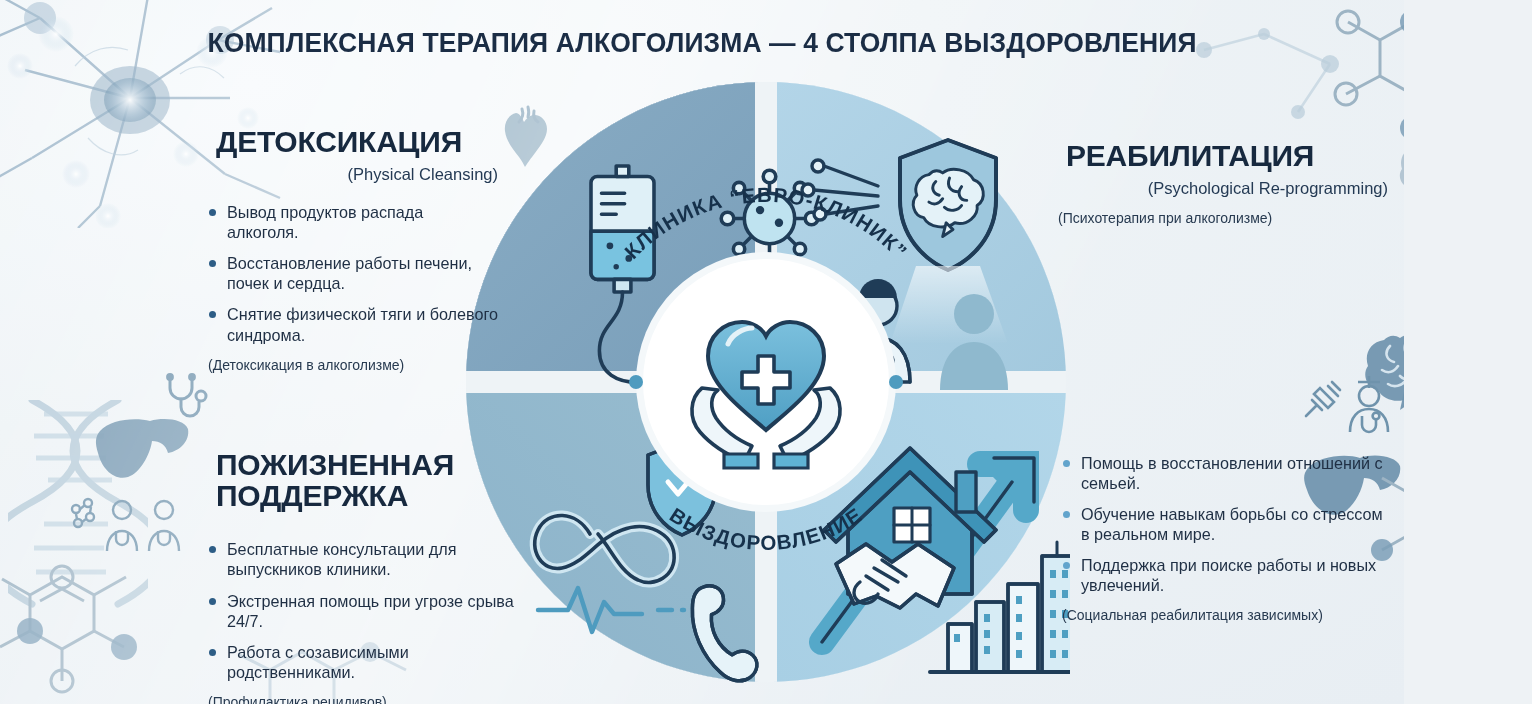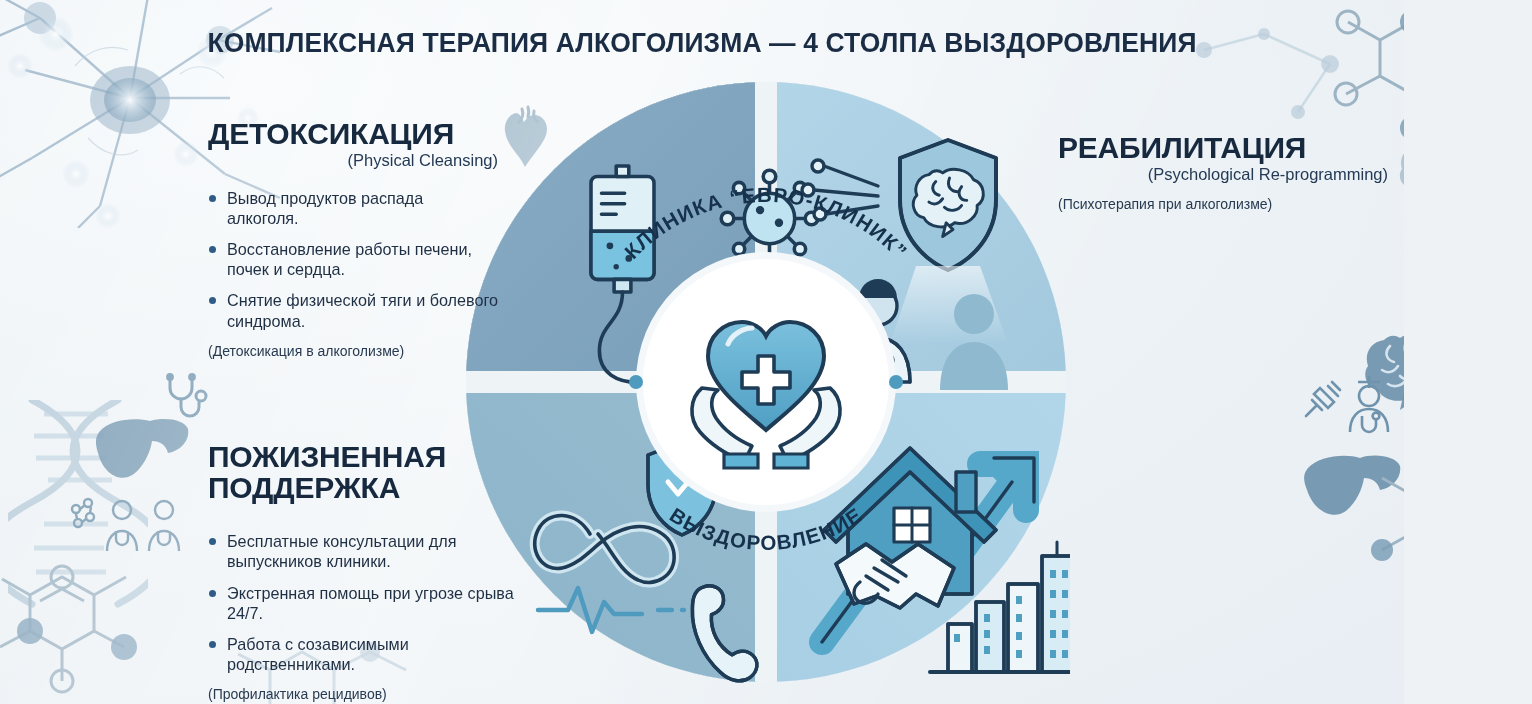--- a/index.html
+++ b/index.html
@@ -31,21 +31,21 @@
     position:absolute;left:0;right:0;top:26px;text-align:center;
     font-size:28.5px;font-weight:bold;letter-spacing:.1px;
     color:#1b2d45;white-space:nowrap;
     transform:scaleX(.93);transform-origin:50% 50%;
     font-family:"Liberation Sans","DejaVu Sans",sans-serif;
   }
 
   
   .block{position:absolute;}
   .block h2{
-    margin:0;font-size:30px;line-height:1.04;font-weight:bold;
+    margin:8px;font-size:30px;line-height:1.04;font-weight:bold;
     color:#1b2d45;letter-spacing:-.2px;
   }
   .block .sub{
     margin:2px 0 0 0;font-size:16.5px;color:#243a54;line-height:1.15;text-align:right;
   }
   .block ul{list-style:none;margin:18px 0 0 0;padding:0;}
   .block li{
     position:relative;padding-left:19px;margin-bottom:11px;
     font-size:16.2px;line-height:1.24;color:#1f2f44;
   }
@@ -550,15 +550,21 @@
     <h2>ПОЖИЗНЕННАЯ ПОДДЕРЖКА</h2>
     <ul style="margin-top:28px;">
       <li>Бесплатные консультации для выпускников клиники.</li>
       <li>Экстренная помощь при угрозе срыва 24/7.</li>
       <li>Работа с созависимыми родственниками.</li>
     </ul>
     <p class="note">(Профилактика рецидивов)</p>
   </div>
 
   <div class="block light" id="blk-social">
+    <ul style="margin-top:28px;">
+      <li>Помощь в восстановлении отношений с семьей.</li>
+      <li>Обучение навыкам борьбы со стрессом в реальном мире.</li>
+      <li>Поддержка при поиске работы и новых увлечений.</li>
+    </ul>
+    <p class="note">(Социальная реабилитация зависимых)</p>
   </div>
 
 </div>
 
 </body></html>

